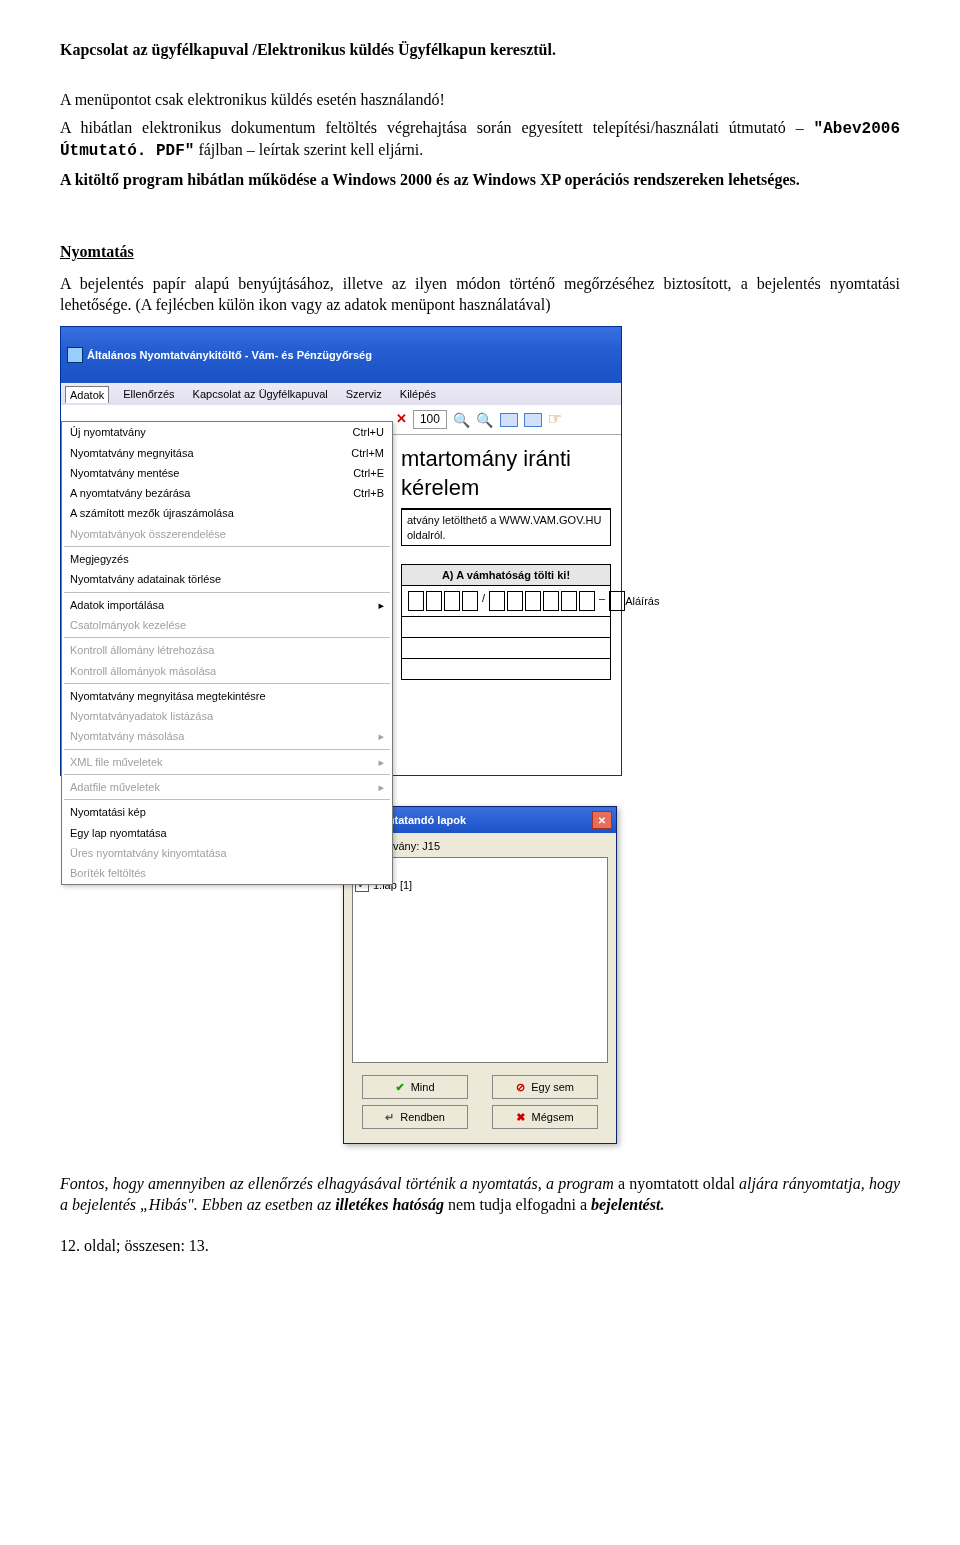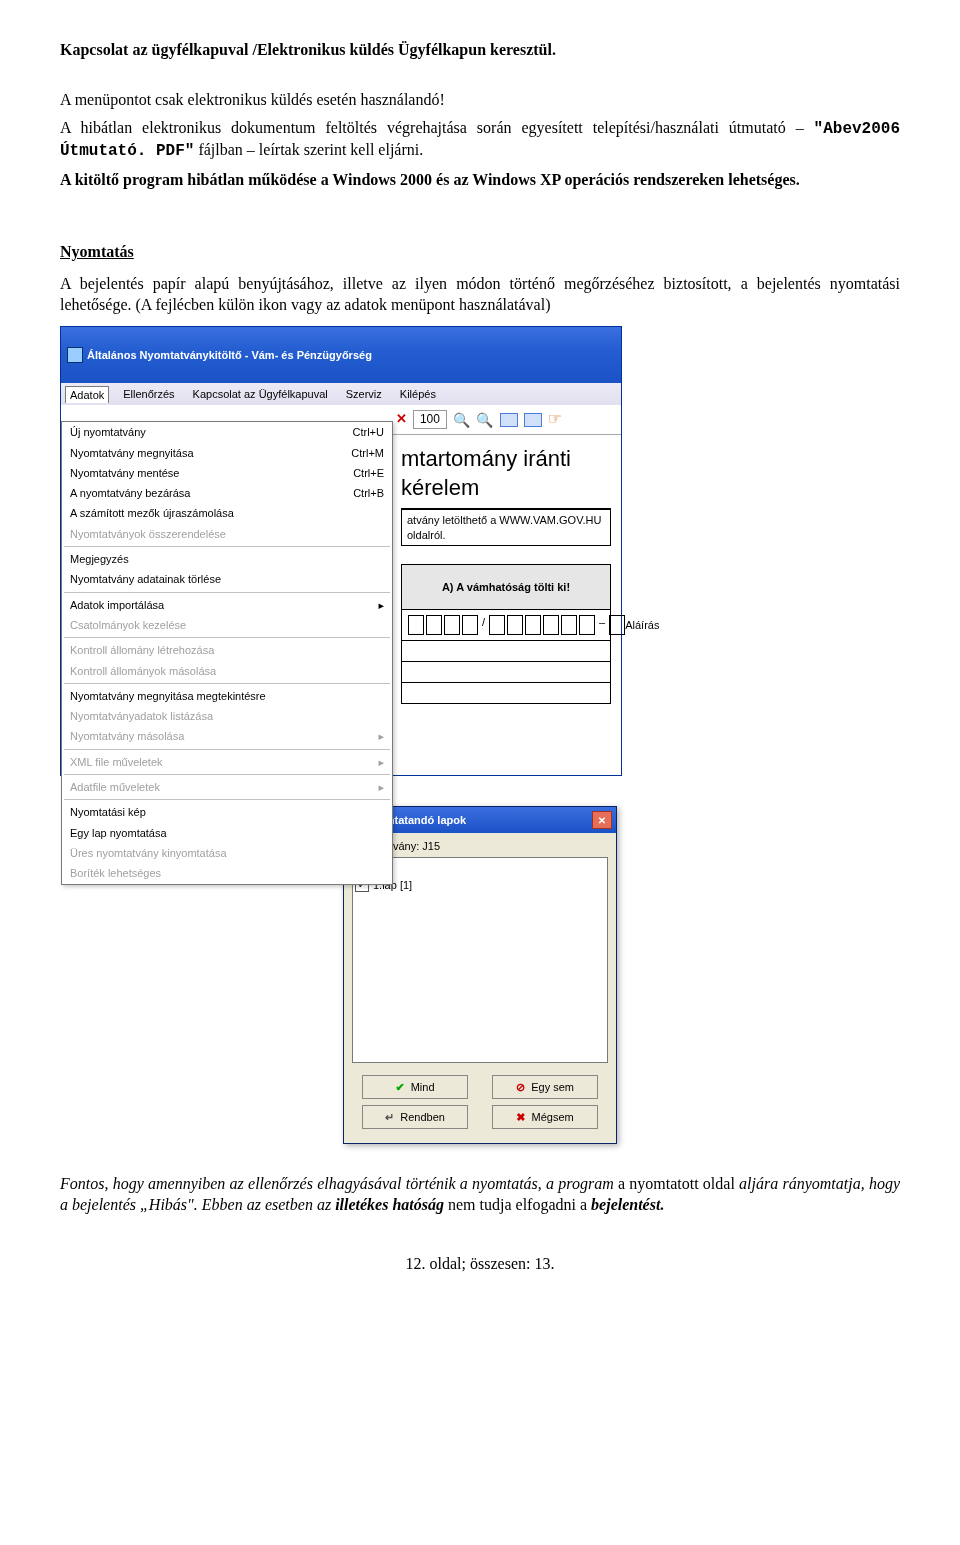--- a/index.html
+++ b/index.html
@@ -79,21 +79,21 @@
   .dd-item.highlight { background:#316ac5; color:#fff; }
   .dd-sep { height:1px; background:#c0c0c0; margin:2px 2px; }
 
   .body-area { position:relative; padding-top:0; }
   .form-bg {
     padding:10px 10px 10px 340px;
     min-height:320px;
   }
   .form-title { font-size:22px; font-family:Arial,sans-serif; font-weight:normal; }
   .form-note { background:#fff; border:1px solid #000; border-top:2px solid #000; padding:3px 5px; margin-top:6px; font-size:11px;}
-  .form-section-a { text-align:center; font-weight:bold; background:#e6e6e6; border:1px solid #000; padding:15px; margin-top:18px;}
+  .form-section-a { text-align:center; font-weight:bold; background:#e6e6e6; border:1px solid #000; padding:3px; margin-top:18px;}
   .form-line {
     border:1px solid #000; border-top:none; height:30px; display:flex; align-items:center;
   }
   .date-boxes { display:flex; gap:2px; margin-left:6px;}
   .dbox { width:14px; height:18px; border:1px solid #000; }
   .form-line .alairas { margin-left:auto; margin-right:40px; font-size:11px; }
   .form-blank { border:1px solid #000; border-top:none; height:20px; }
 
   
   .dialog {
@@ -126,21 +126,21 @@
   .dlg-btn {
     width:104px; height:22px; border:1px solid #888; background:#ece9d8;
     display:flex; align-items:center; justify-content:center; gap:6px;
     font-size:11px;
   }
   .dlg-btn .ico-ok { color:#0a0; font-weight:bold; }
   .dlg-btn .ico-no { color:#c00; font-weight:bold; }
   .dlg-btn .ico-back { color:#555; font-weight:bold; }
   .dlg-btn .ico-x { color:#c00; font-weight:bold; }
 
-  .page-footer { text-align:center; margin-top:38px; font-size:16px; }
+  .page-footer { margin-top:20px; font-size:16px; }
 </style>
 </head>
 <body>
 
 
 
 
 <p class="bold">Kapcsolat az ügyfélkapuval /Elektronikus küldés Ügyfélkapun keresztül.</p>
 <br>
 <p>A menüpontot csak elektronikus küldés esetén használandó!</p>
@@ -259,21 +259,21 @@
         </div>
         <div class="dd-item">
           <span>Egy lap nyomtatása</span>
           <span></span>
         </div>
         <div class="dd-item disabled">
           <span>Üres nyomtatvány kinyomtatása</span>
           <span></span>
         </div>
         <div class="dd-item disabled">
-          <span>Boríték lehetséges</span>
+          <span>Boríték feltöltés</span>
           <span></span>
         </div>
       </div>
 
     <div class="form-bg">
       <div class="form-title">mtartomány iránti kérelem</div>
       <div class="form-note">atvány letölthető a WWW.VAM.GOV.HU oldalról.</div>
       <div class="form-section-a">A) A vámhatóság tölti ki!</div>
       <div class="form-line">
         <div class="date-boxes">

